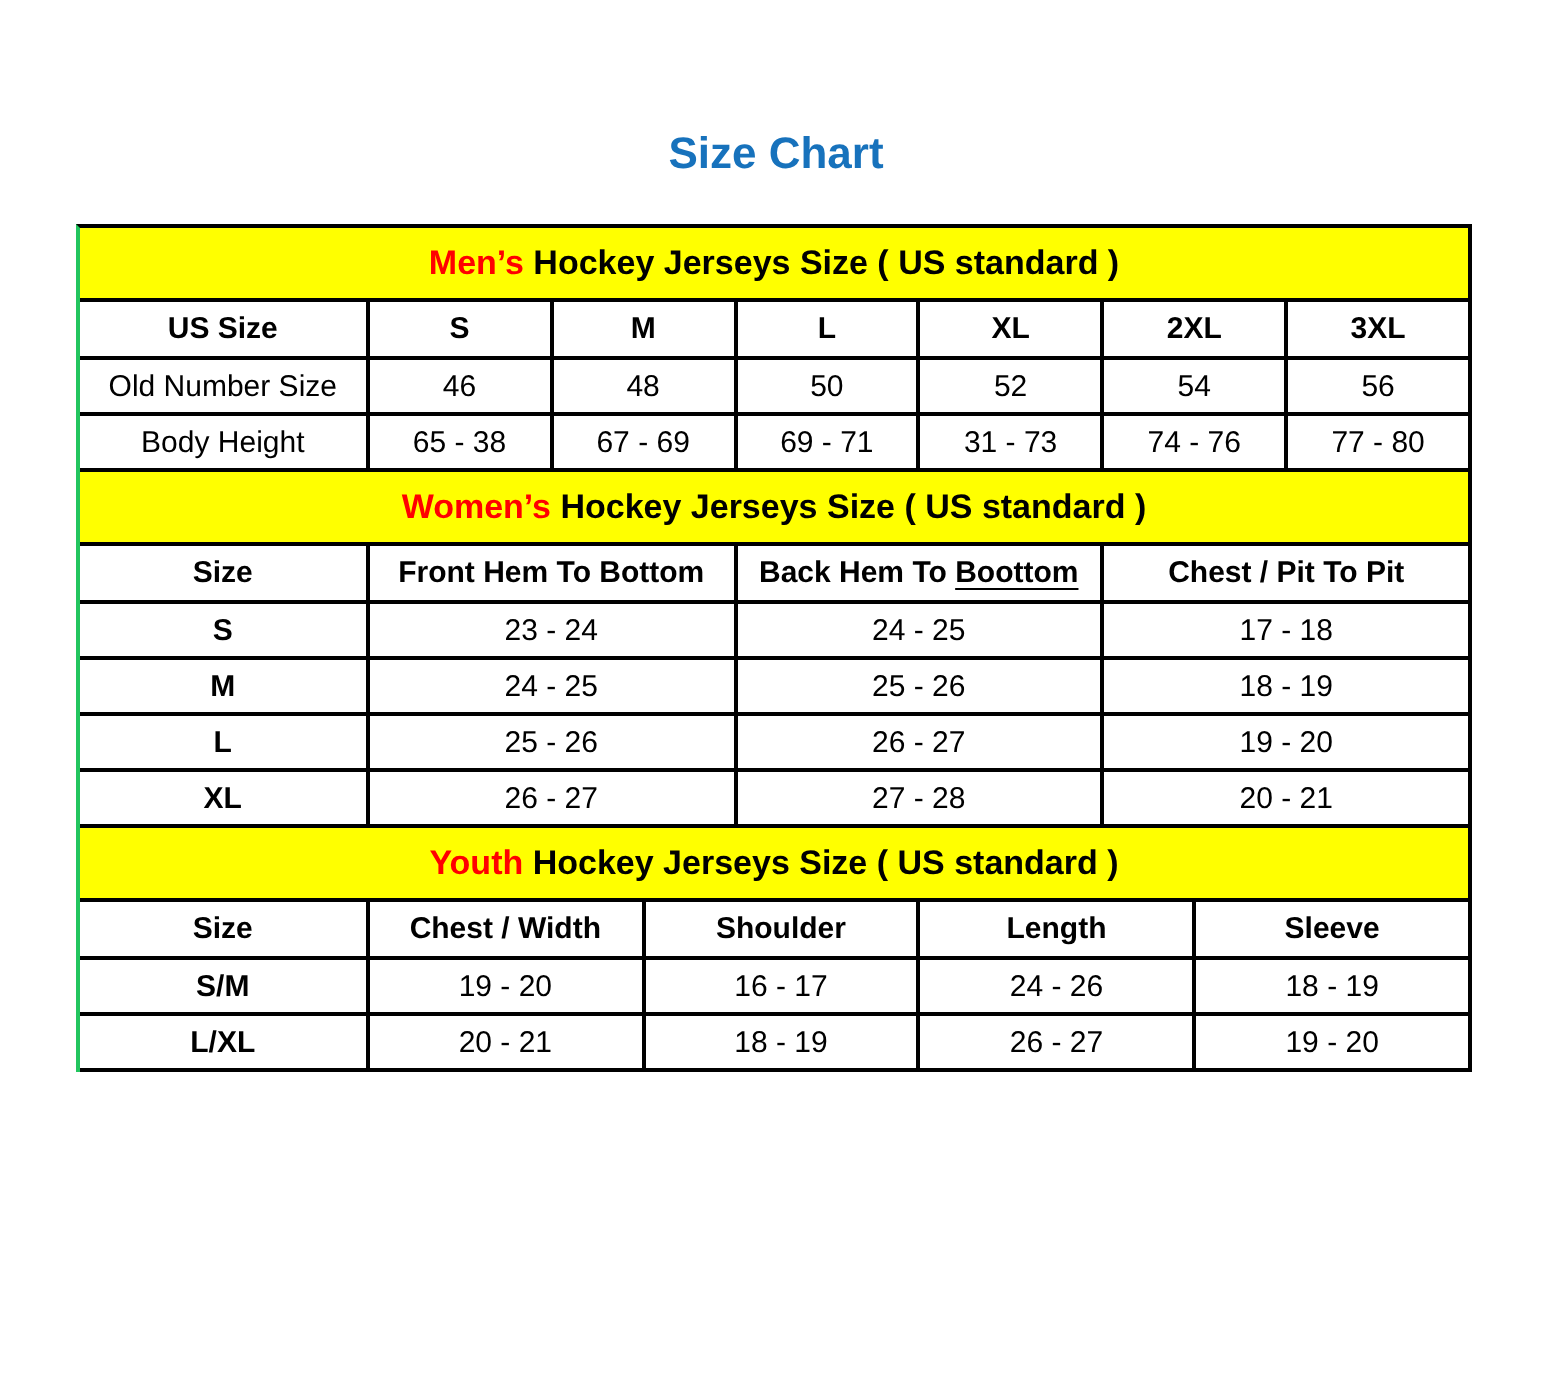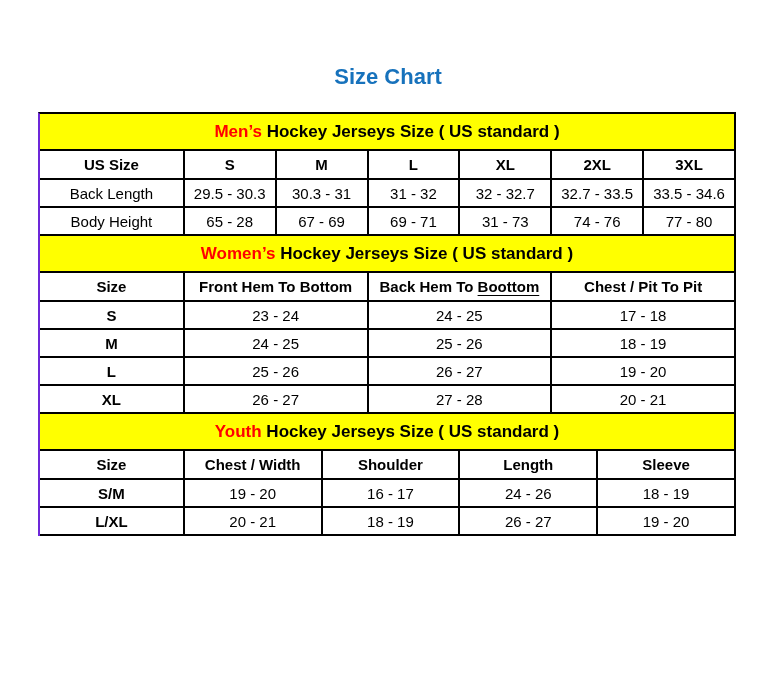--- a/index.html
+++ b/index.html
@@ -22,21 +22,21 @@
     font-weight: bold;
     color: #1772BC;
     padding-top: 64px;
     margin: 0 0 22px 0;
     letter-spacing: 0px;
   }
   .chart-wrap {
     margin-left: 38px;
     width: 698px;
     border-top: 2px solid #000;
-    border-left: 2px solid #6d28d9;
+    border-left: 2px solid #22c55e;
     box-sizing: border-box;
   }
   .section-header {
     background: #FFFF00;
     border-right: 2px solid #000;
     border-bottom: 2px solid #000;
     height: 35px;
     line-height: 35px;
     text-align: center;
     font-size: 17px;
@@ -102,31 +102,31 @@
           <tr>
         <th>US Size</th>
         <th>S</th>
         <th>M</th>
         <th>L</th>
         <th>XL</th>
         <th>2XL</th>
         <th>3XL</th>
       </tr>
       <tr>
-        <td>Back Length</td>
-        <td>29.5 - 30.3</td>
-        <td>30.3 - 31</td>
-        <td>31 - 32</td>
-        <td>32 - 32.7</td>
-        <td>32.7 - 33.5</td>
-        <td>33.5 - 34.6</td>
+        <td>Old Number Size</td>
+        <td>46</td>
+        <td>48</td>
+        <td>50</td>
+        <td>52</td>
+        <td>54</td>
+        <td>56</td>
       </tr>
       <tr>
         <td>Body Height</td>
-        <td>65 - 28</td>
+        <td>65 - 38</td>
         <td>67 - 69</td>
         <td>69 - 71</td>
         <td>31 - 73</td>
         <td>74 - 76</td>
         <td>77 - 80</td>
       </tr>
     </tbody>
       </table>
 
     <div class="section-header">

